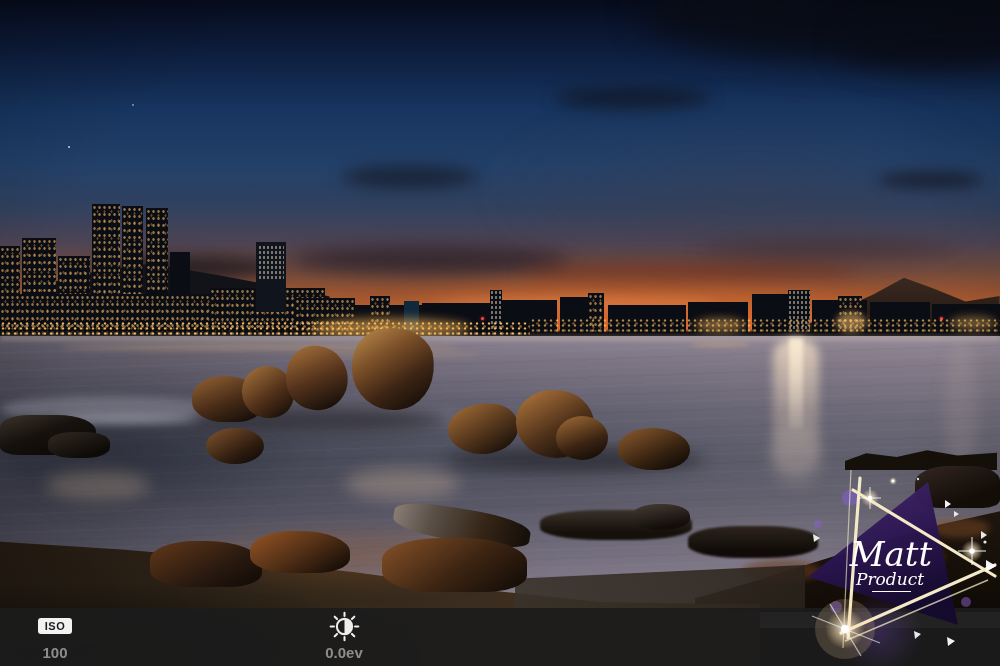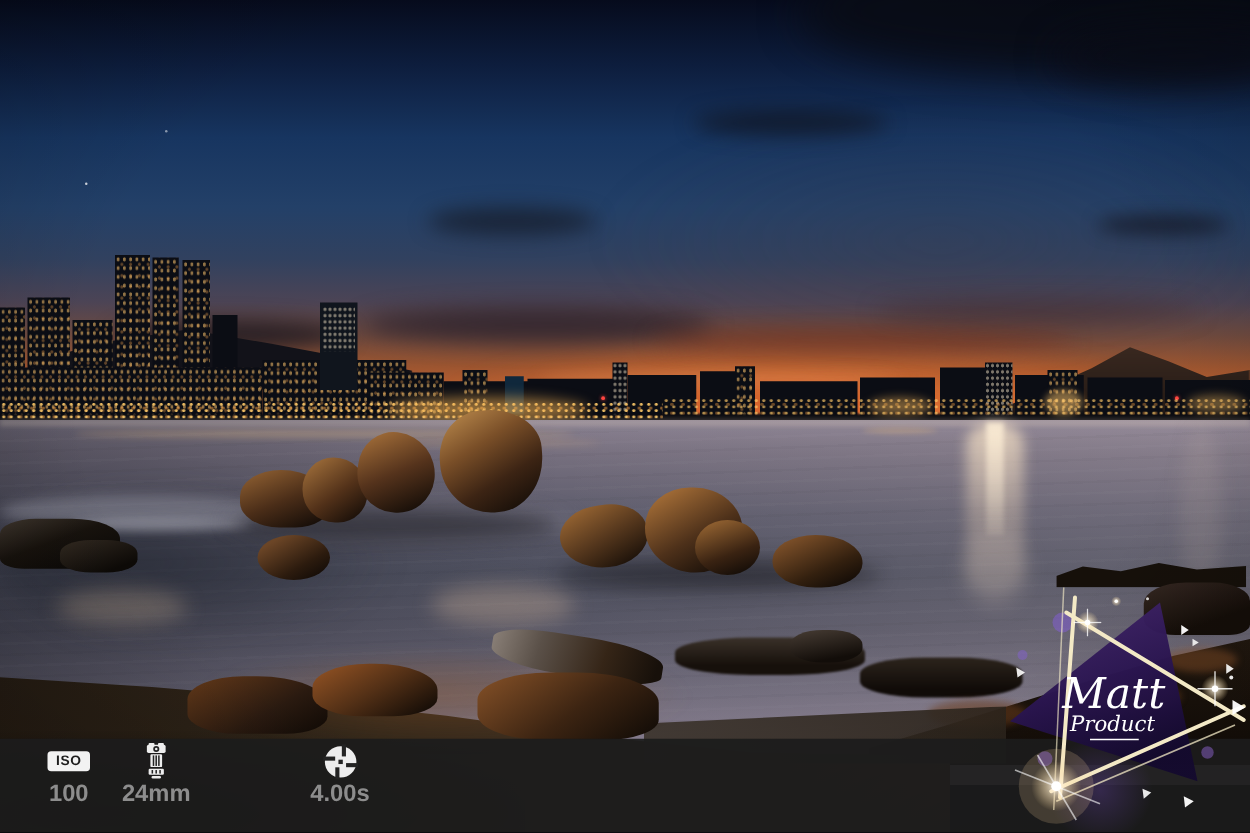--- a/index.html
+++ b/index.html
@@ -16,25 +16,25 @@
   .w-blue{background-image:radial-gradient(rgba(150,205,245,.55) .9px,transparent 1.4px);
           background-size:4px 5px;}
   .lightband{background-image:radial-gradient(rgba(255,202,105,.9) 1px,transparent 1.6px),
                              radial-gradient(rgba(255,165,70,.5) 1.2px,transparent 1.9px);
              background-size:6px 5px,9px 7px;background-position:0 0,3px 2px;}
   .pebbles{background-image:radial-gradient(rgba(185,170,150,.22) 1.5px,transparent 2.1px),
                            radial-gradient(rgba(120,100,80,.3) 1px,transparent 1.6px),
                            radial-gradient(rgba(0,0,0,.45) 1.8px,transparent 2.5px);
            background-size:11px 9px,7px 6px,14px 12px;background-position:0 0,3px 4px,6px 2px;}
   
-  #exif-bar{position:absolute;left:0;bottom:0;width:1000px;height:75px;
+  #exif-bar{position:absolute;left:0;bottom:0;width:1000px;height:58px;
             background:rgba(28,28,28,.93);z-index:50;}
   .bar-item{position:absolute;top:0;width:90px;height:58px;text-align:center;}
   .icon-wrap{height:36px;display:flex;align-items:center;justify-content:center;}
-  .bar-val{font-size:19px;font-weight:600;color:#8d8d8d;line-height:18px;}
+  .bar-val{font-size:15px;font-weight:600;color:#8d8d8d;line-height:18px;}
   .iso-badge{display:inline-block;background:#f2f2f2;color:#1d1d1d;font-weight:bold;
              font-size:11px;letter-spacing:.5px;padding:2px 7px;border-radius:3px;}
   #watermark{position:absolute;left:780px;top:450px;width:225px;height:216px;z-index:60;}
   .wm-script{font-family:"DejaVu Serif","Liberation Serif",serif;font-style:italic;}
 </style>
 </head>
 <body>
 
 <div id="stage">
 
@@ -212,59 +212,42 @@
 
   <div id="exif-bar">
 
     <div class="bar-item" style="left:10px">
       <div class="icon-wrap">
         <span class="iso-badge">ISO</span>
       </div>
       <div class="bar-val">100</div>
     </div>
 
-    <div class="bar-item" style="left:80px">
+
+
+
+    <div class="bar-item" style="left:299px">
       <div class="icon-wrap">
-        <svg width="30" height="32" viewBox="0 0 32 32" fill="#ededed">
-          <rect x="8" y="2" width="16" height="7" rx="1.5"></rect>
-          <rect x="9.5" y="0.5" width="5" height="3" rx="0.8"></rect>
-          <rect x="17.5" y="0.5" width="5" height="3" rx="0.8"></rect>
-          <circle cx="16" cy="5.5" r="2.6" fill="#232323"></circle>
-          <circle cx="16" cy="5.5" r="1.1" fill="#ededed"></circle>
-          <rect x="11" y="10" width="10" height="11" rx="1"></rect>
-          <rect x="13" y="11" width="1.3" height="9" fill="#232323"></rect>
-          <rect x="15.3" y="11" width="1.3" height="9" fill="#232323"></rect>
-          <rect x="17.6" y="11" width="1.3" height="9" fill="#232323"></rect>
-          <rect x="9.5" y="22.5" width="13" height="5" rx="1"></rect>
-          <rect x="12" y="23.5" width="1.3" height="3" fill="#232323"></rect>
-          <rect x="15.3" y="23.5" width="1.3" height="3" fill="#232323"></rect>
-          <rect x="18.6" y="23.5" width="1.3" height="3" fill="#232323"></rect>
-          <rect x="12" y="28.5" width="8" height="2.2" rx="1"></rect>
+        <svg width="33" height="33" viewBox="0 0 32 32">
+          <g stroke="#ededed" stroke-width="2" stroke-linecap="round">
+            <line x1="16" y1="2.6" x2="16" y2="5.8"></line>
+            <line x1="16" y1="26.2" x2="16" y2="29.4"></line>
+            <line x1="2.6" y1="16" x2="5.8" y2="16"></line>
+            <line x1="26.2" y1="16" x2="29.4" y2="16"></line>
+            <line x1="6.5" y1="6.5" x2="8.8" y2="8.8"></line>
+            <line x1="23.2" y1="23.2" x2="25.5" y2="25.5"></line>
+            <line x1="6.5" y1="25.5" x2="8.8" y2="23.2"></line>
+            <line x1="23.2" y1="8.8" x2="25.5" y2="6.5"></line>
+          </g>
+          <circle cx="16" cy="16" r="7.4" fill="none" stroke="#ededed" stroke-width="2"></circle>
+          <path d="M16 8.6 A7.4 7.4 0 0 1 16 23.4 Z" fill="#ededed"></path>
         </svg>
       </div>
-      <div class="bar-val">24mm</div>
-    </div>
-
-
-    <div class="bar-item" style="left:227px">
-      <div class="icon-wrap">
-        <svg width="31" height="31" viewBox="0 0 32 32">
-          <circle cx="16" cy="16" r="13" fill="#ededed"></circle>
-          <g fill="#232323">
-            <rect x="17" y="1.5" width="3.4" height="10" transform="rotate(0 16 16)"></rect>
-            <rect x="17" y="1.5" width="3.4" height="10" transform="rotate(90 16 16)"></rect>
-            <rect x="17" y="1.5" width="3.4" height="10" transform="rotate(180 16 16)"></rect>
-            <rect x="17" y="1.5" width="3.4" height="10" transform="rotate(270 16 16)"></rect>
-            <rect x="14.2" y="14.2" width="3.6" height="3.6"></rect>
-          </g>
-        </svg>
-      </div>
-      <div class="bar-val">4.00s</div>
-    </div>
-
+      <div class="bar-val">0.0ev</div>
+    </div>
 
   </div>
 
   <svg id="watermark" viewBox="780 450 225 216">
     <defs>
       <linearGradient id="purpGrad" x1="0" y1="0" x2="0.35" y2="1">
         <stop offset="0" stop-color="#47296f"></stop>
         <stop offset="0.55" stop-color="#2a1550"></stop>
         <stop offset="1" stop-color="#140a2e"></stop>
       </linearGradient>

